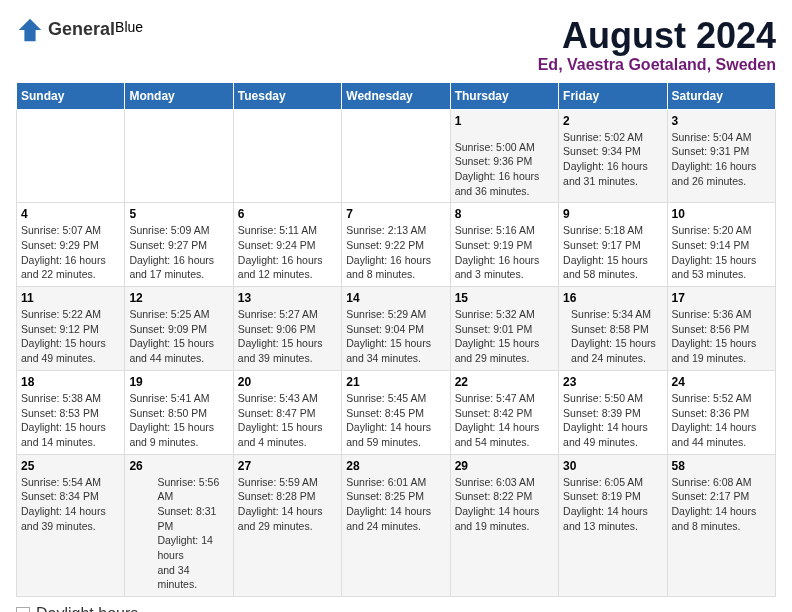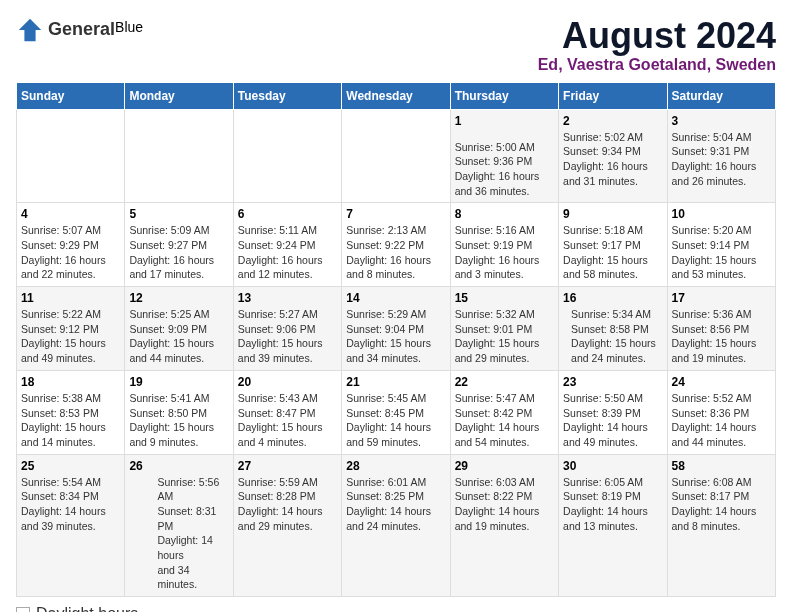--- a/index.html
+++ b/index.html
@@ -364,21 +364,21 @@
         <td>
           <span class="day-num">30</span>
           <div class="day-info" style="white-space: pre-line;">Sunrise: 6:05 AM
 Sunset: 8:19 PM
 Daylight: 14 hours
 and 13 minutes.</div>
         </td>
         <td>
           <span class="day-num">58</span>
           <div class="day-info" style="white-space: pre-line;">Sunrise: 6:08 AM
-Sunset: 8:17 PM
+Sunset: 2:17 PM
 Daylight: 14 hours
 and 8 minutes.</div>
         </td>
       </tr>
     </tbody>
 </table>
 
 <div class="footer">
   <span class="daylight-box"></span>
   <span>Daylight hours</span>

